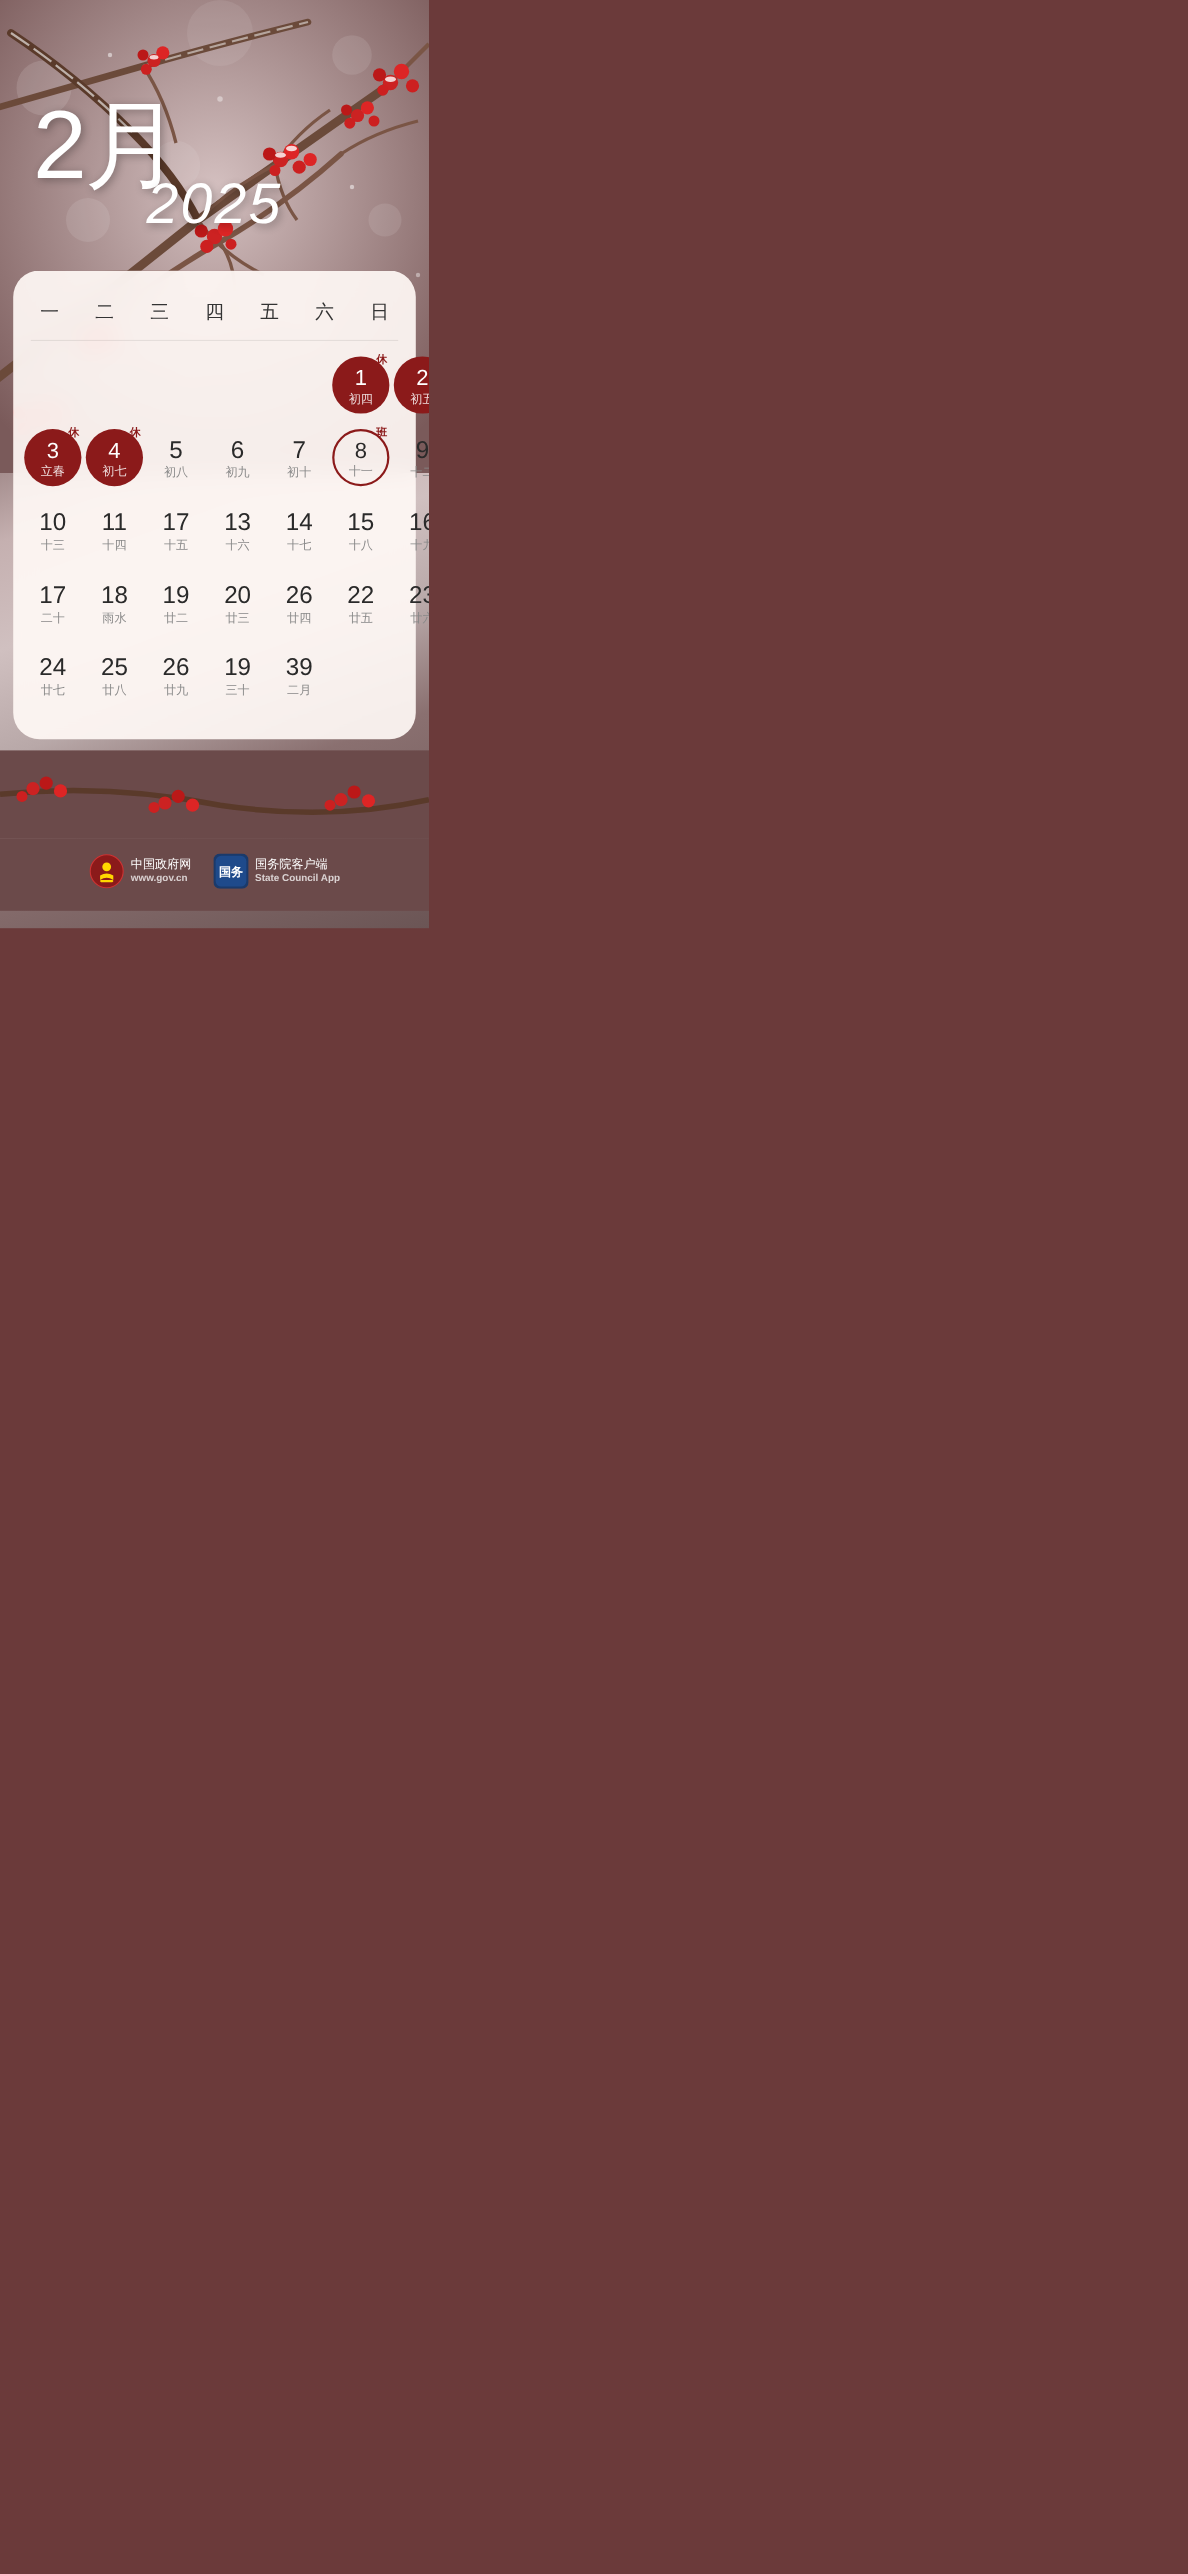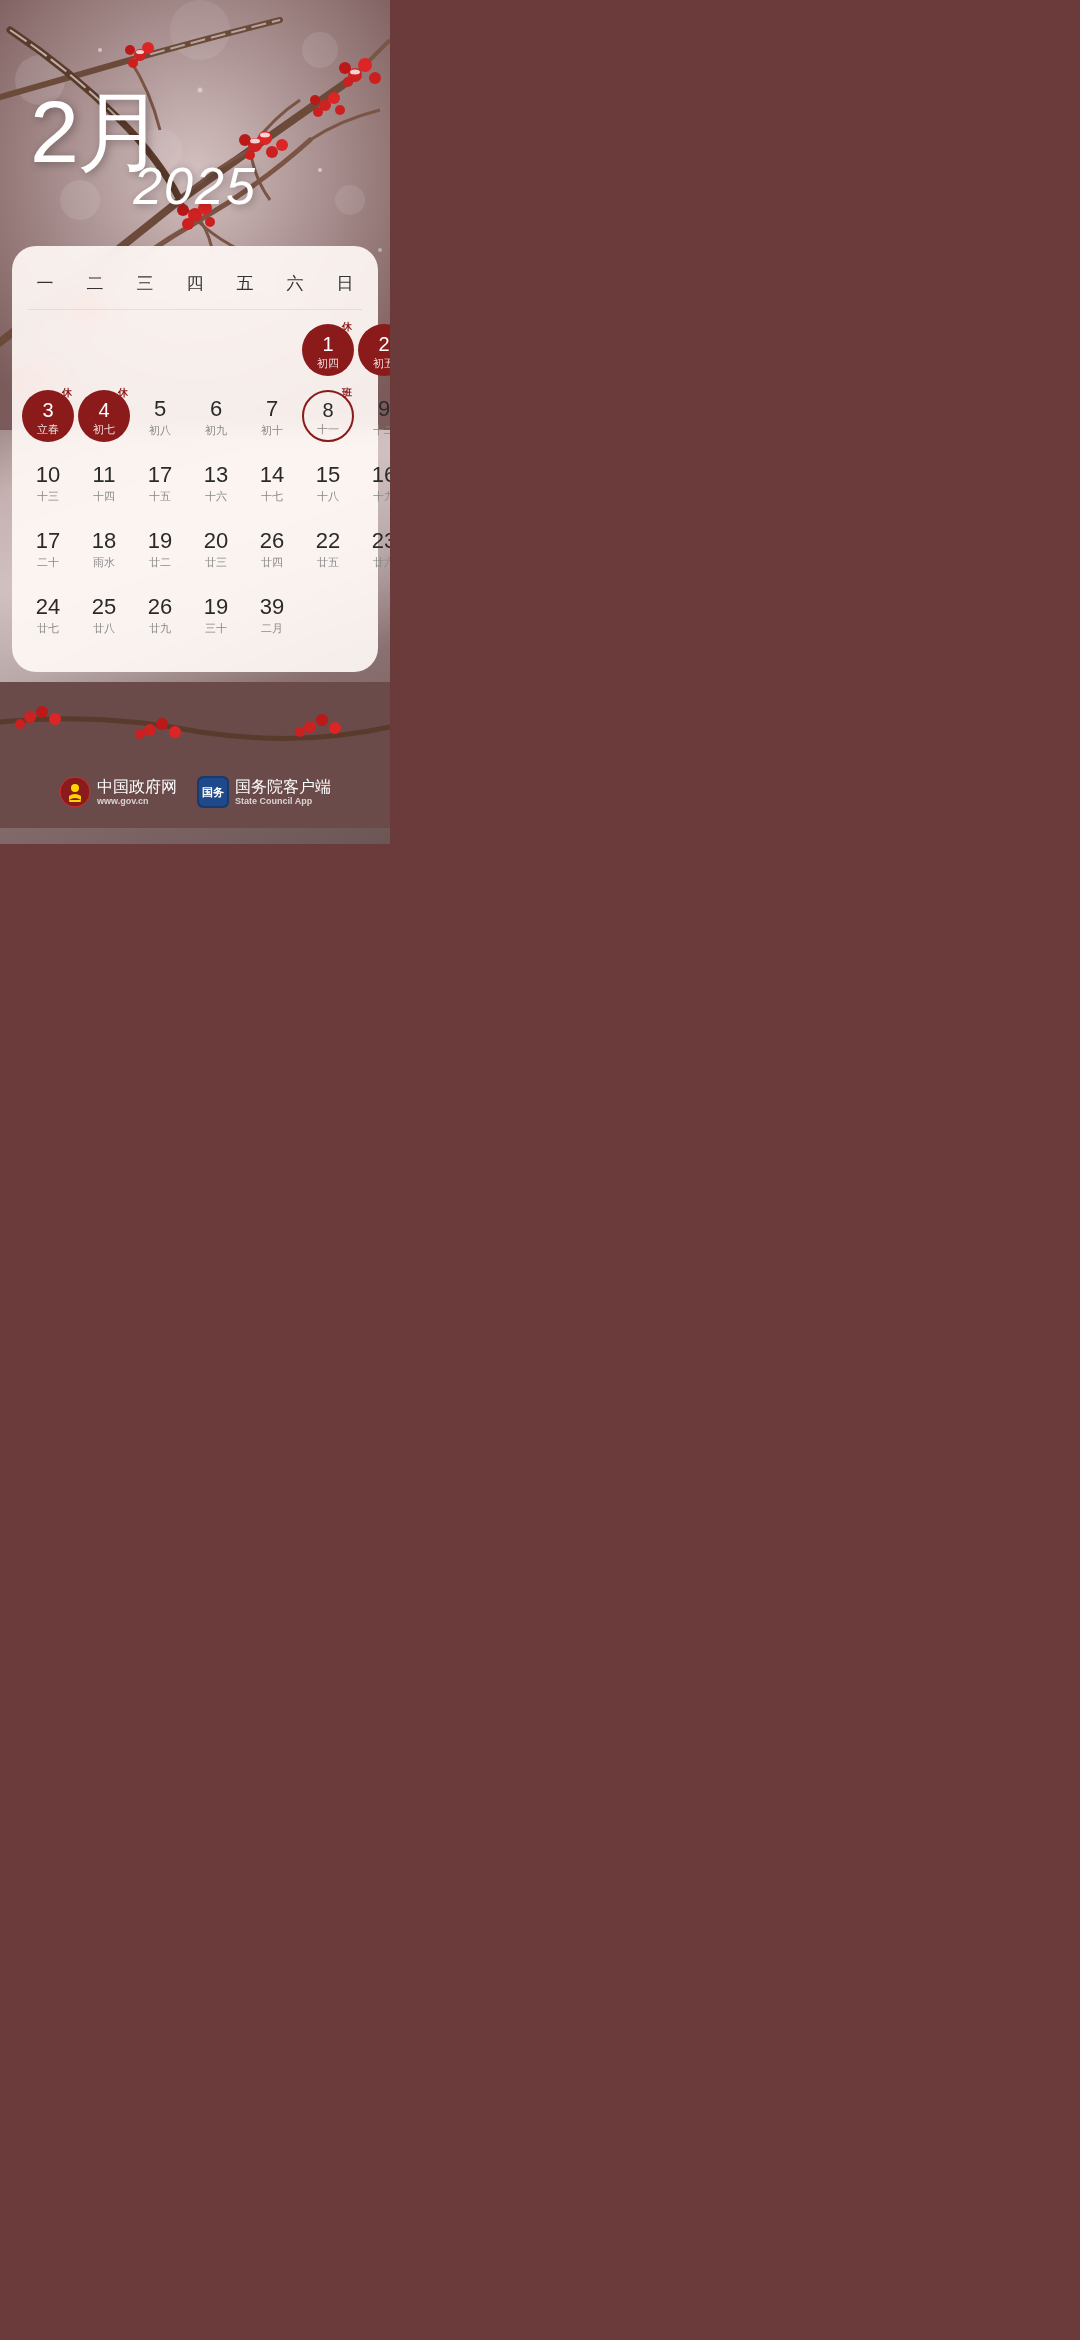--- a/index.html
+++ b/index.html
@@ -186,21 +186,21 @@
       gap: 6px;
     }
 
     .footer-text {
       display: flex;
       flex-direction: column;
       line-height: 1.2;
     }
 
     .footer-text .main-text {
-      font-size: 16px;
+      font-size: 11px;
       color: #fff;
       font-weight: 500;
     }
 
     .footer-text .sub-text {
       font-size: 9px;
       color: rgba(255,255,255,0.75);
       font-weight: bold;
     }
 

